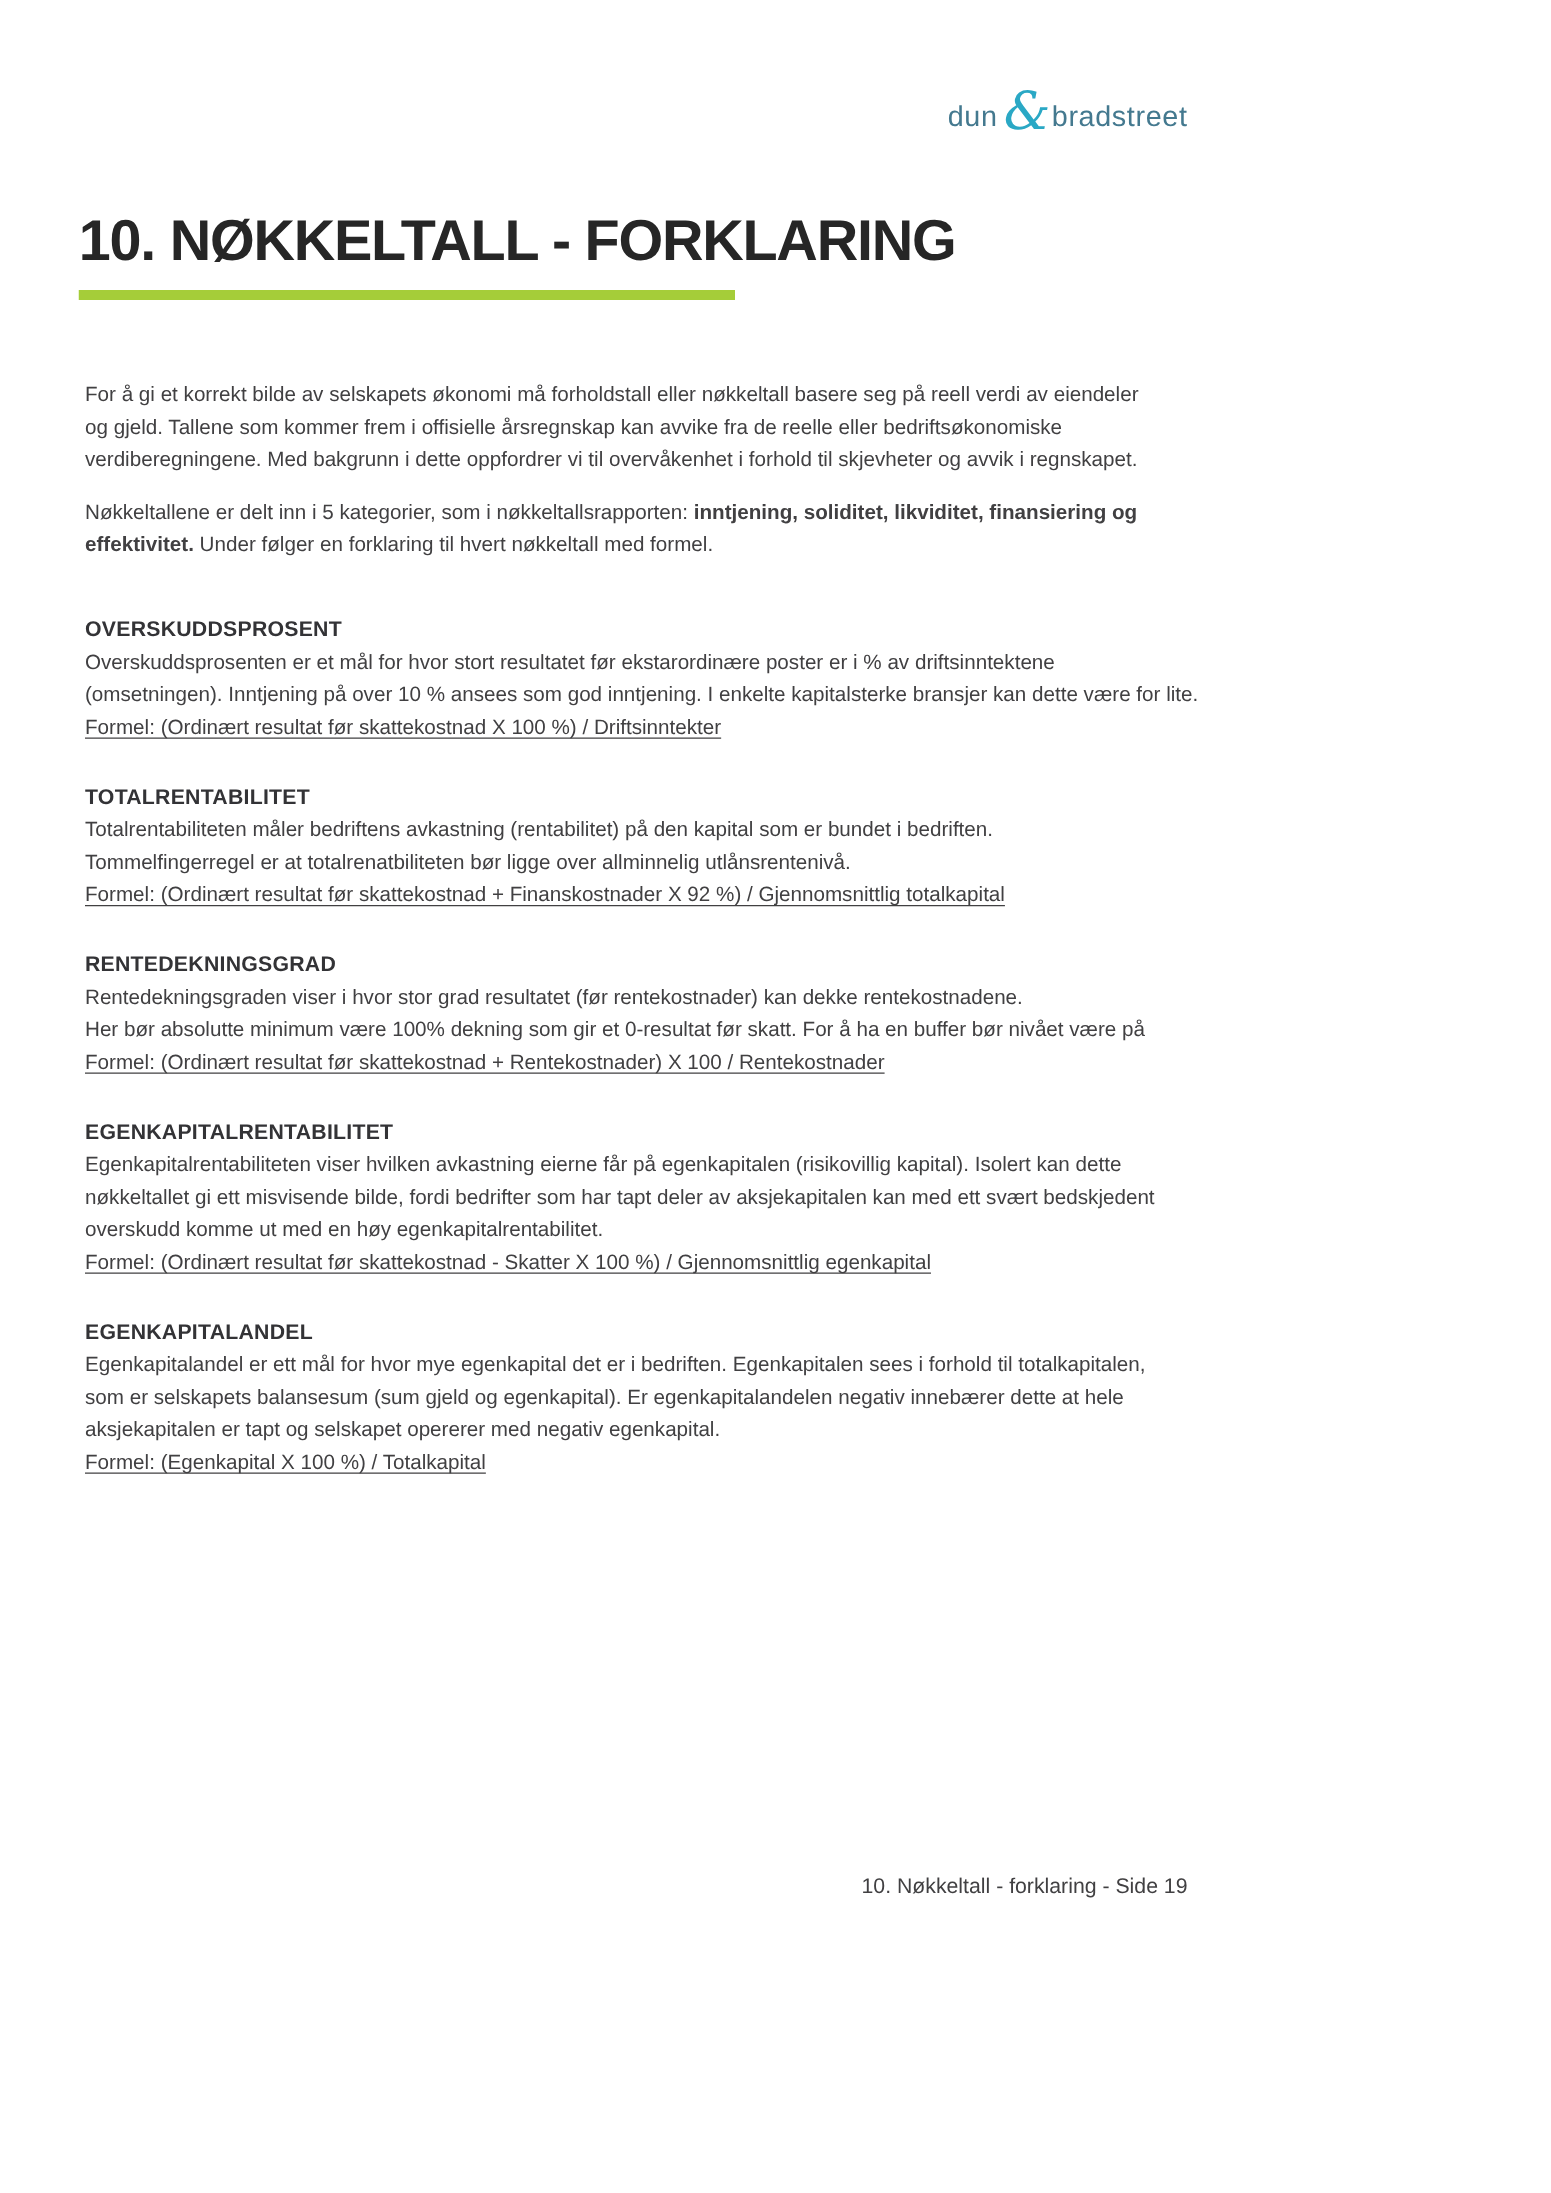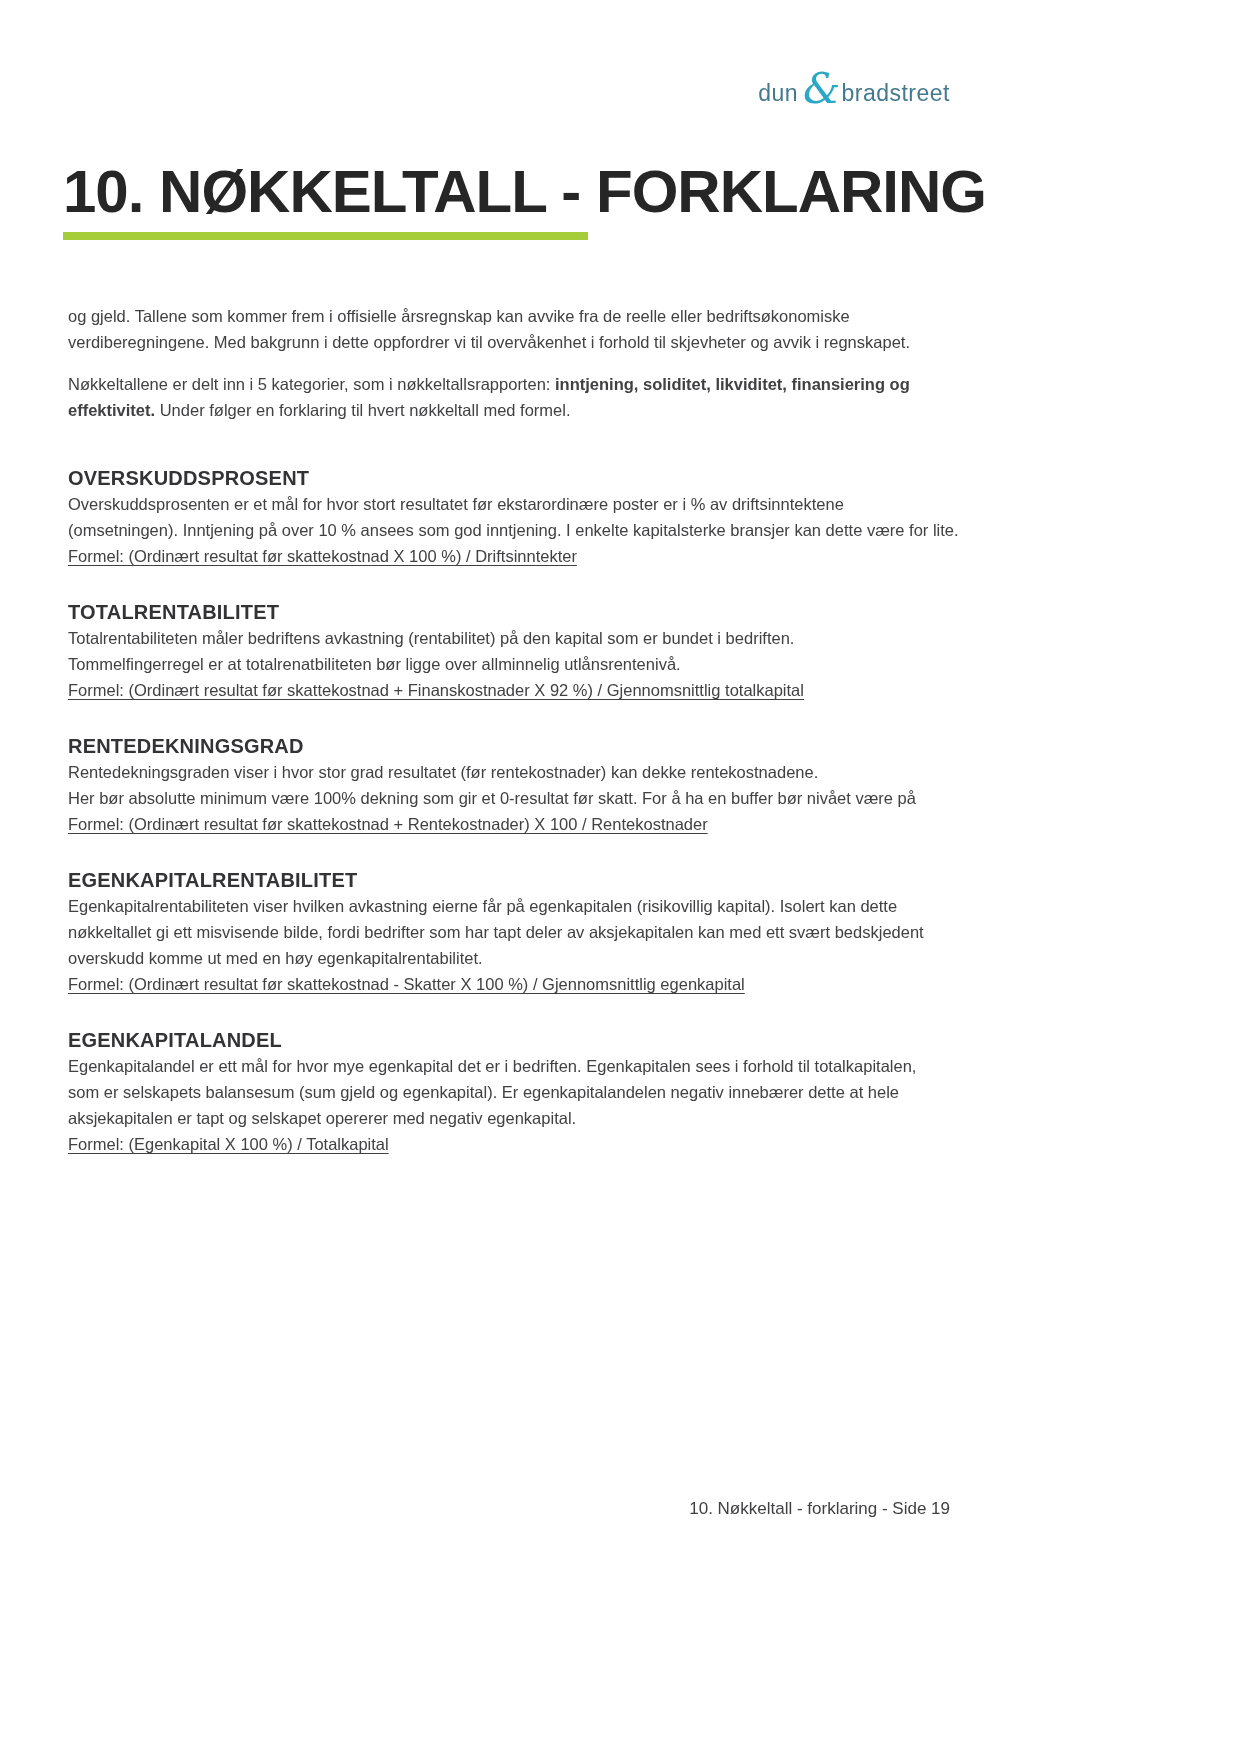--- a/index.html
+++ b/index.html
@@ -43,21 +43,21 @@
     position: relative;
     top: 2px;
   }
 
   
   .title {
     position: absolute;
     left: 63px;
     top: 168px;
     margin: 0;
-    font-size: 60px;
+    font-size: 46px;
     line-height: 48px;
     font-weight: 700;
     letter-spacing: -1px;
     color: #262626;
   }
   .title-rule {
     position: absolute;
     left: 63px;
     top: 232px;
     width: 525px;
@@ -74,21 +74,21 @@
     font-size: 16.5px;
     line-height: 26px;
   }
   .intro-p1 { margin: 0 0 16px 0; }
   .intro-p2 { margin: 0 0 42px 0; }
   .intro-p2 .bold, .b { font-weight: 700; }
 
   section.kpi { margin: 0 0 30px 0; }
   section.kpi h2 {
     margin: 0;
-    font-size: 20px;
+    font-size: 17px;
     line-height: 26px;
     font-weight: 700;
     color: #333336;
     letter-spacing: 0.2px;
   }
   .section-body { margin: 0; }
   .formula {
     text-decoration: underline;
     text-underline-offset: 3px;
   }
@@ -114,20 +114,21 @@
     <span class="amp">&amp;</span>
     <span class="word">bradstreet</span>
   </div>
 
   <h1 class="title">10. NØKKELTALL - FORKLARING</h1>
   <div class="title-rule"></div>
 
   <div class="content">
 
     <div class="intro-p1">
+        <div>For å gi et korrekt bilde av selskapets økonomi må forholdstall eller nøkkeltall basere seg på reell verdi av eiendeler</div>
         <div>og gjeld. Tallene som kommer frem i offisielle årsregnskap kan avvike fra de reelle eller bedriftsøkonomiske</div>
         <div>verdiberegningene. Med bakgrunn i dette oppfordrer vi til overvåkenhet i forhold til skjevheter og avvik i regnskapet.</div>
       </div>
 
     <div class="intro-p2">
         <div><span>Nøkkeltallene er delt inn i 5 kategorier, som i nøkkeltallsrapporten: </span><span class="b">inntjening, soliditet, likviditet, finansiering og</span></div>
         <div><span class="b">effektivitet.</span><span> Under følger en forklaring til hvert nøkkeltall med formel.</span></div>
       </div>
 
     <section class="kpi">

